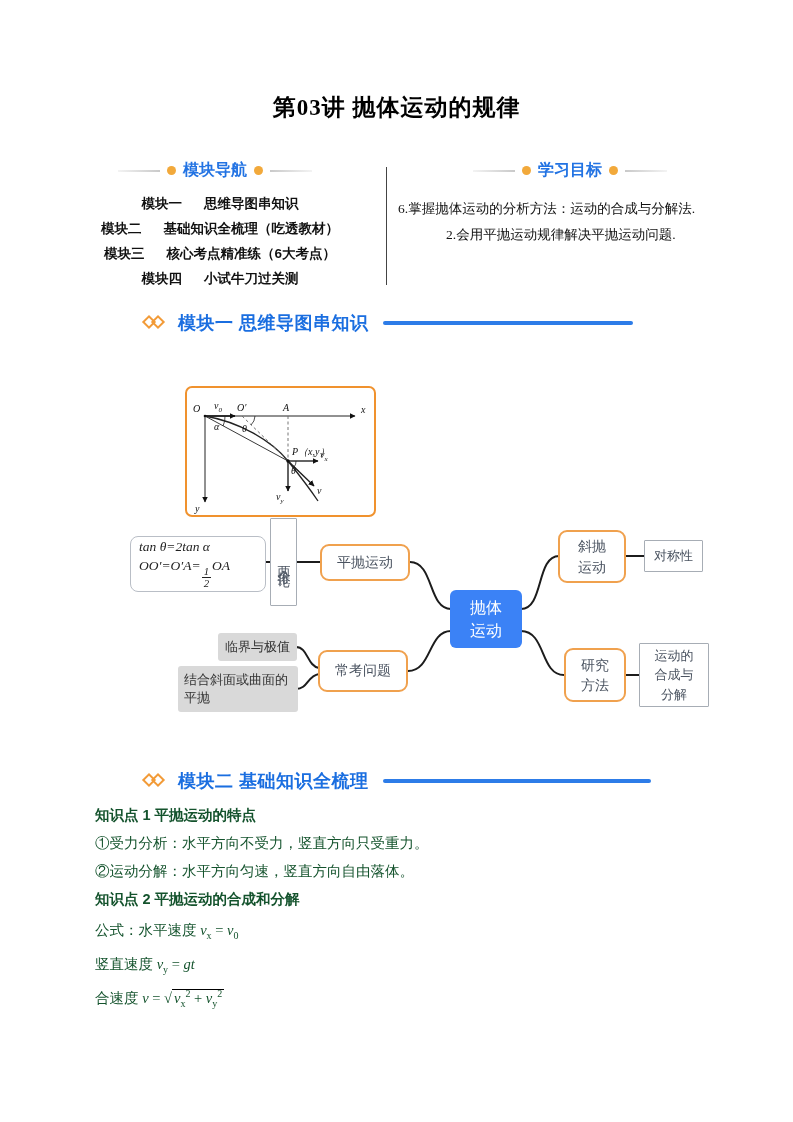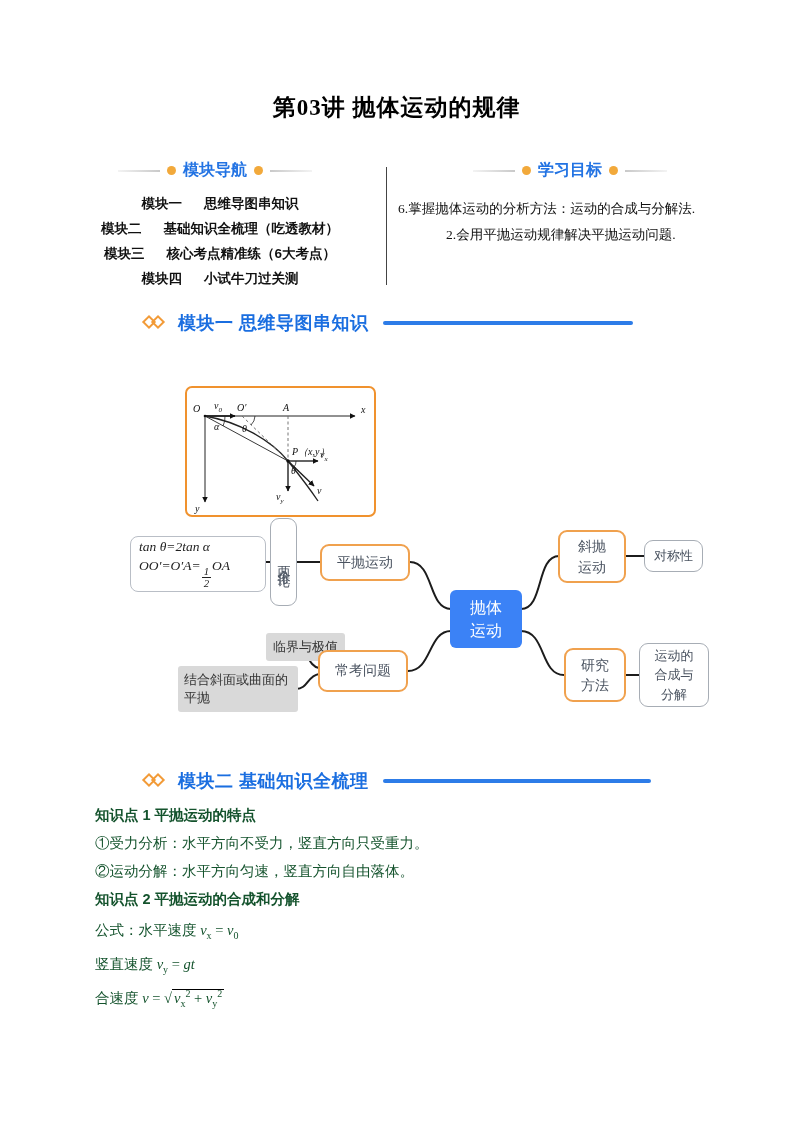--- a/index.html
+++ b/index.html
@@ -41,21 +41,21 @@
               border:2px solid #f0922e; border-radius:7px; background:#fff; z-index:2; }
   .phys-box svg { width:100%; height:100%; display:block; }
   .phys-box text { font-family:"Liberation Serif",serif; font-style:italic; font-size:10px; fill:#111; }
 
   .mindmap { position:absolute; left:130px; top:510px; width:590px; height:215px; }
   .connectors { position:absolute; inset:0; z-index:0; }
   .node { position:absolute; display:flex; align-items:center; justify-content:center; text-align:center;
           font-family:"Liberation Sans",sans-serif; color:#4a5360; background:#fff; z-index:1; }
   .node.orange { border:2px solid #f0a14e; border-radius:9px; font-size:14px; }
   .node.grayfill { background:#d9d9d9; border-radius:3px; font-size:13px; color:#333; }
-  .node.graybox { border:1.5px solid #a7adb5; border-radius:9px; font-size:13px; }
+  .node.graybox { border:1.5px solid #a7adb5; border-radius:1px; font-size:13px; }
   .node.centerN { background:#3b82f6; color:#fff; font-size:16px; border-radius:6px; border:none; }
   .wrap2 { display:block; width:2.15em; word-break:break-all; line-height:1.45; margin:0 auto; }
   .wrap3 { display:block; width:3.1em; word-break:break-all; line-height:1.5; margin:0 auto; }
   .vertical { writing-mode:vertical-rl; letter-spacing:3px; font-size:13px; }
   .leftalign { justify-content:flex-start; text-align:left; padding:4px 6px; }
   .formula-box { position:absolute; left:0; top:26px; width:136px; height:56px; z-index:1;
                  border:1.5px solid #b9bec6; border-radius:8px; background:#fff;
                  font-family:"Liberation Serif",serif; font-style:italic; font-size:13.5px; color:#222;
                  padding:5px 8px; display:flex; flex-direction:column; justify-content:center; gap:3px; }
   .frac { display:inline-flex; flex-direction:column; text-align:center; vertical-align:-0.45em;
@@ -183,21 +183,21 @@
       <div><i>OO′</i>=<i>O′A</i>=<span class="frac">
             <span class="fnum">1</span>
             <span class="fden">2</span>
           </span><i>OA</i></div>
     </div>
 
     <div class="node graybox vertical" style="left:140px; top:8px; width:27px; height:88px;">两个推论</div>
 
     <div class="node orange" style="left:190px; top:34px; width:90px; height:37px;">平抛运动</div>
 
-    <div class="node grayfill" style="left:88px; top:123px; width:79px; height:28px;margin-left:48px;">临界与极值</div>
+    <div class="node grayfill" style="left:88px; top:123px; width:79px; height:28px;">临界与极值</div>
 
     <div class="node grayfill leftalign" style="left:48px; top:156px; width:120px; height:46px;">结合斜面或曲面的平抛</div>
 
     <div class="node orange" style="left:188px; top:140px; width:90px; height:42px;">常考问题</div>
 
     <div class="node centerN" style="left:320px; top:80px; width:72px; height:58px;">
       <span class="wrap2">抛体运动</span>
     </div>
 
     <div class="node orange" style="left:428px; top:20px; width:68px; height:53px;">

